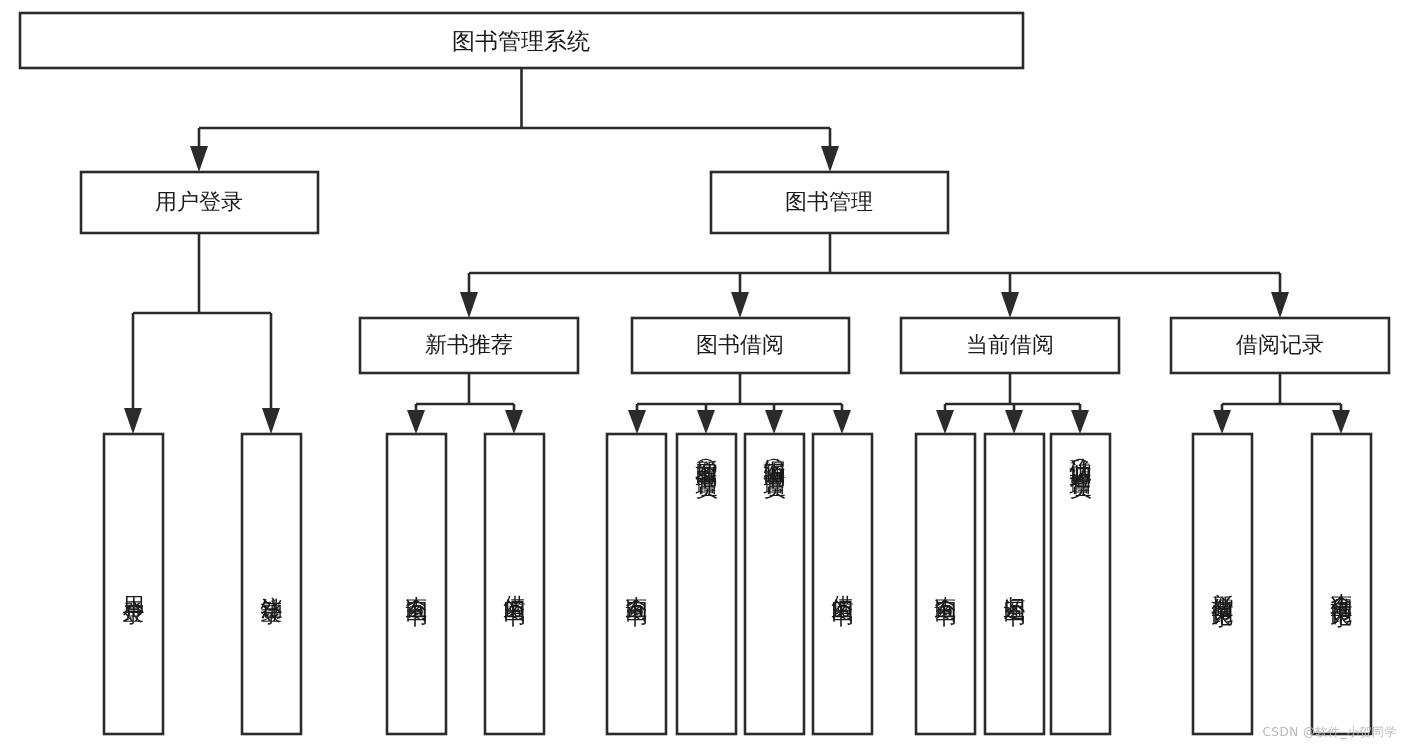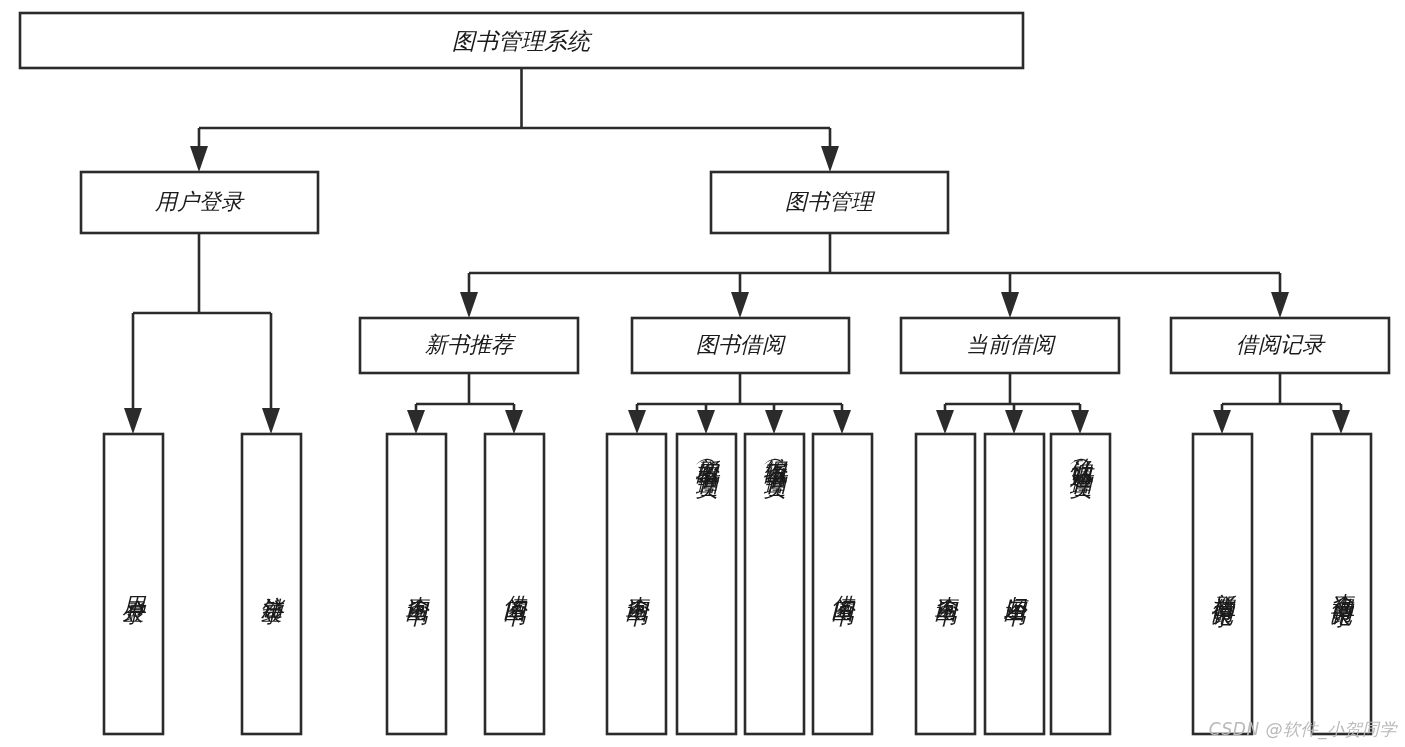--- a/index.html
+++ b/index.html
@@ -13,21 +13,20 @@
     position: relative;
     overflow: hidden;
     font-family: "DejaVu Sans", "Liberation Sans", sans-serif;
   }
   #diagram-root {
     position: absolute;
     left: 0;
     top: 0;
     width: 1405px;
     height: 747px;
-    font-style: italic;
   }
   svg.flow {
     display: block;
     width: 1405px;
     height: 747px;
   }
   .node-box {
     fill: #ffffff;
     stroke: #2b2b2b;
     stroke-width: 2.6;
@@ -76,21 +75,21 @@
     pointer-events: none;
   }
   .leaf-label-wrap.top-align {
     align-items: flex-start;
   }
   #watermark {
     position: absolute;
     right: 8px;
     bottom: 6px;
     font-family: "DejaVu Sans", "Liberation Sans", sans-serif;
-    font-size: 17px;
+    font-size: 12px;
     color: #b9b9b9;
     letter-spacing: 0.5px;
     white-space: nowrap;
   }
 </style>
 </head>
 <body>
 
 <div id="diagram-root">
 

